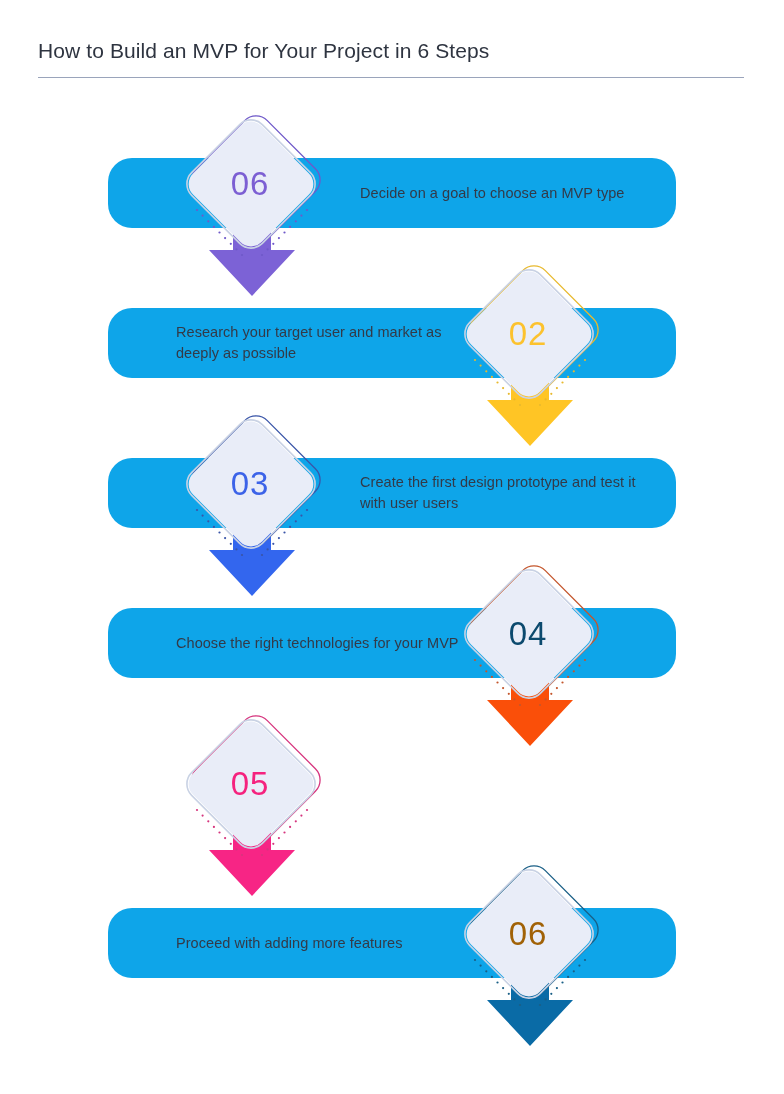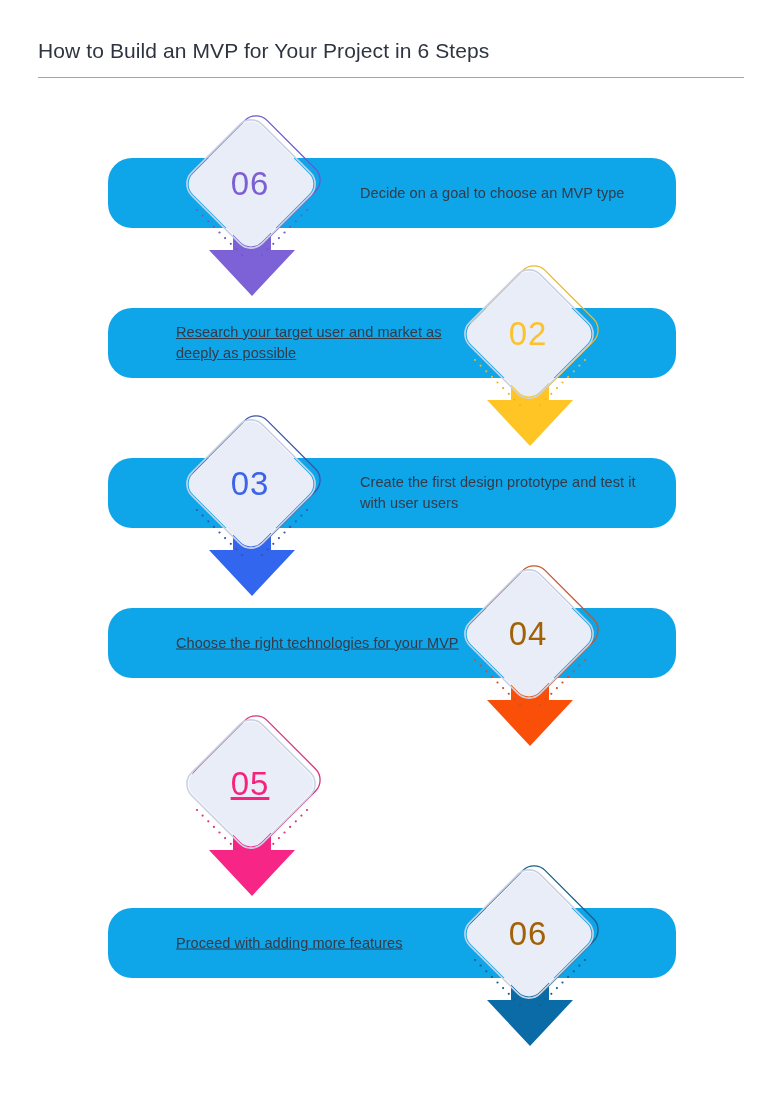--- a/index.html
+++ b/index.html
@@ -69,21 +69,21 @@
     transform: translateY(-50%);
     font-size: 14.5px;
     line-height: 21px;
     color: #333a48;
     letter-spacing: 0.05px;
     width: 290px;
   }
   
   .step.left .band-text { left: 252px; }
   
-  .step.right .band-text { left: 68px; text-decoration: underline; }
+  .step.right .band-text { left: 68px; }
 
   
   .arrow {
     position: absolute;
     top: 28px;
     width: 86px;
     height: 158px;
     z-index: 1;
   }
   .step.left .arrow  { left: 209px; }
@@ -293,21 +293,21 @@
           <circle cx="104.5" cy="122.5" r="1.1" fill="#c4562c"></circle>
           <circle cx="45.1" cy="128.1" r="1.1" fill="#c4562c"></circle>
           <circle cx="98.9" cy="128.1" r="1.1" fill="#c4562c"></circle>
           <circle cx="50.8" cy="133.8" r="1.1" fill="#c4562c"></circle>
           <circle cx="93.3" cy="133.8" r="1.1" fill="#c4562c"></circle>
           <circle cx="56.4" cy="139.4" r="1.1" fill="#c4562c"></circle>
           <circle cx="87.6" cy="139.4" r="1.1" fill="#c4562c"></circle>
           <circle cx="62.0" cy="145.0" r="1.1" fill="#c4562c"></circle>
           <circle cx="82.0" cy="145.0" r="1.1" fill="#c4562c"></circle>
         </svg>
-        <div class="num" style="color: #a16207;">
+        <div class="num" style="color: #0c4a6e;">
           <span class="num-inner">04</span>
         </div>
       </div>
     </div>
     <div class="step left">
       <div class="arrow">
         <svg viewBox="0 0 86 158">
           <path d="M24 10 H62 V112 H86 L43 158 L0 112 H24 Z" fill="#f72585"></path>
         </svg>
       </div>
@@ -334,21 +334,21 @@
           <circle cx="104.5" cy="122.5" r="1.1" fill="#d6357e"></circle>
           <circle cx="45.1" cy="128.1" r="1.1" fill="#d6357e"></circle>
           <circle cx="98.9" cy="128.1" r="1.1" fill="#d6357e"></circle>
           <circle cx="50.8" cy="133.8" r="1.1" fill="#d6357e"></circle>
           <circle cx="93.3" cy="133.8" r="1.1" fill="#d6357e"></circle>
           <circle cx="56.4" cy="139.4" r="1.1" fill="#d6357e"></circle>
           <circle cx="87.6" cy="139.4" r="1.1" fill="#d6357e"></circle>
           <circle cx="62.0" cy="145.0" r="1.1" fill="#d6357e"></circle>
           <circle cx="82.0" cy="145.0" r="1.1" fill="#d6357e"></circle>
         </svg>
-        <div class="num" style="color: rgb(245, 34, 126); text-decoration: underline;">
+        <div class="num" style="color: rgb(245, 34, 126);">
           <span class="num-inner">05</span>
         </div>
       </div>
     </div>
     <div class="step right">
       <div class="band">
         <div class="band-text">Proceed with adding more features</div>
       </div>
       <div class="arrow">
         <svg viewBox="0 0 86 158">

